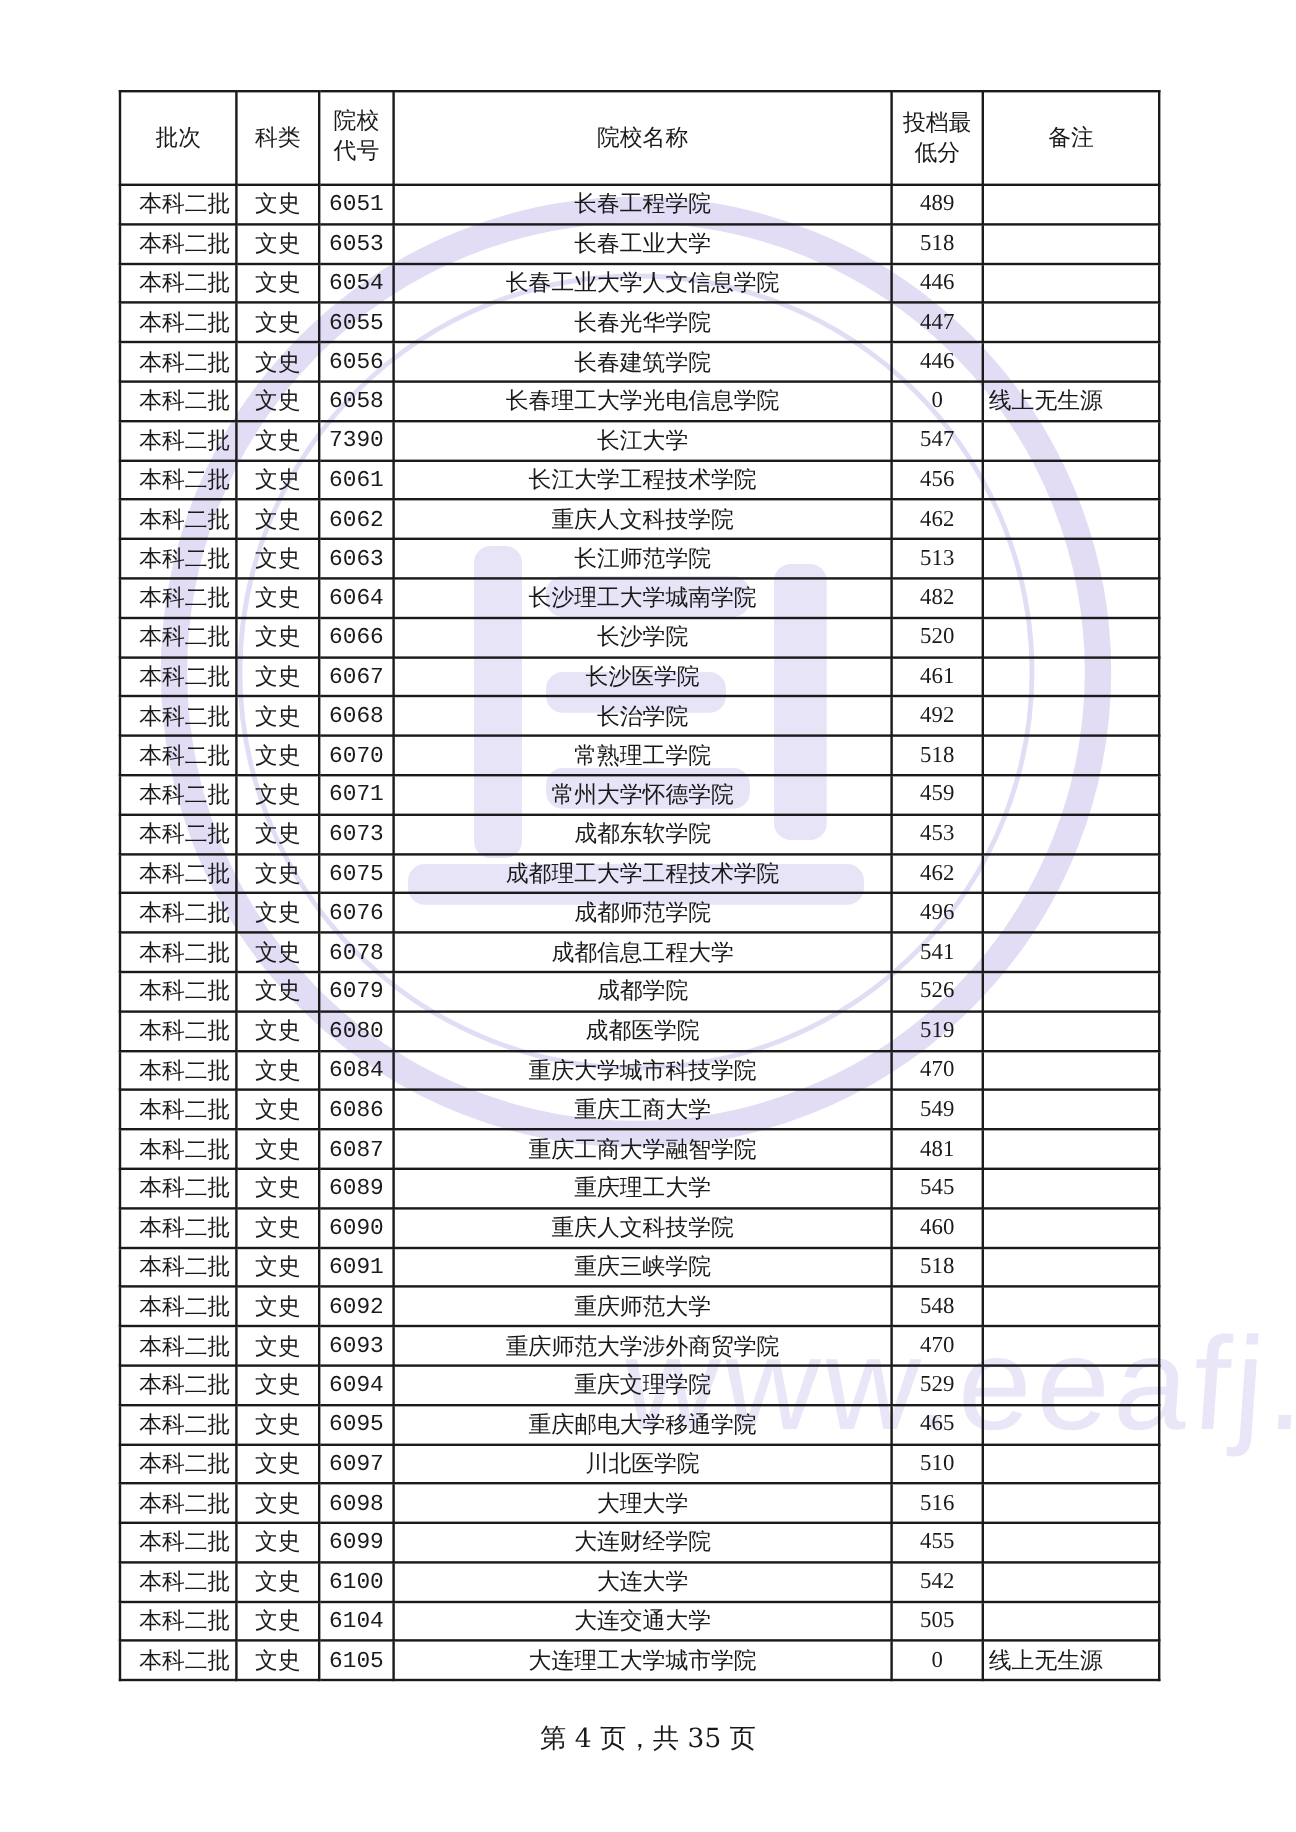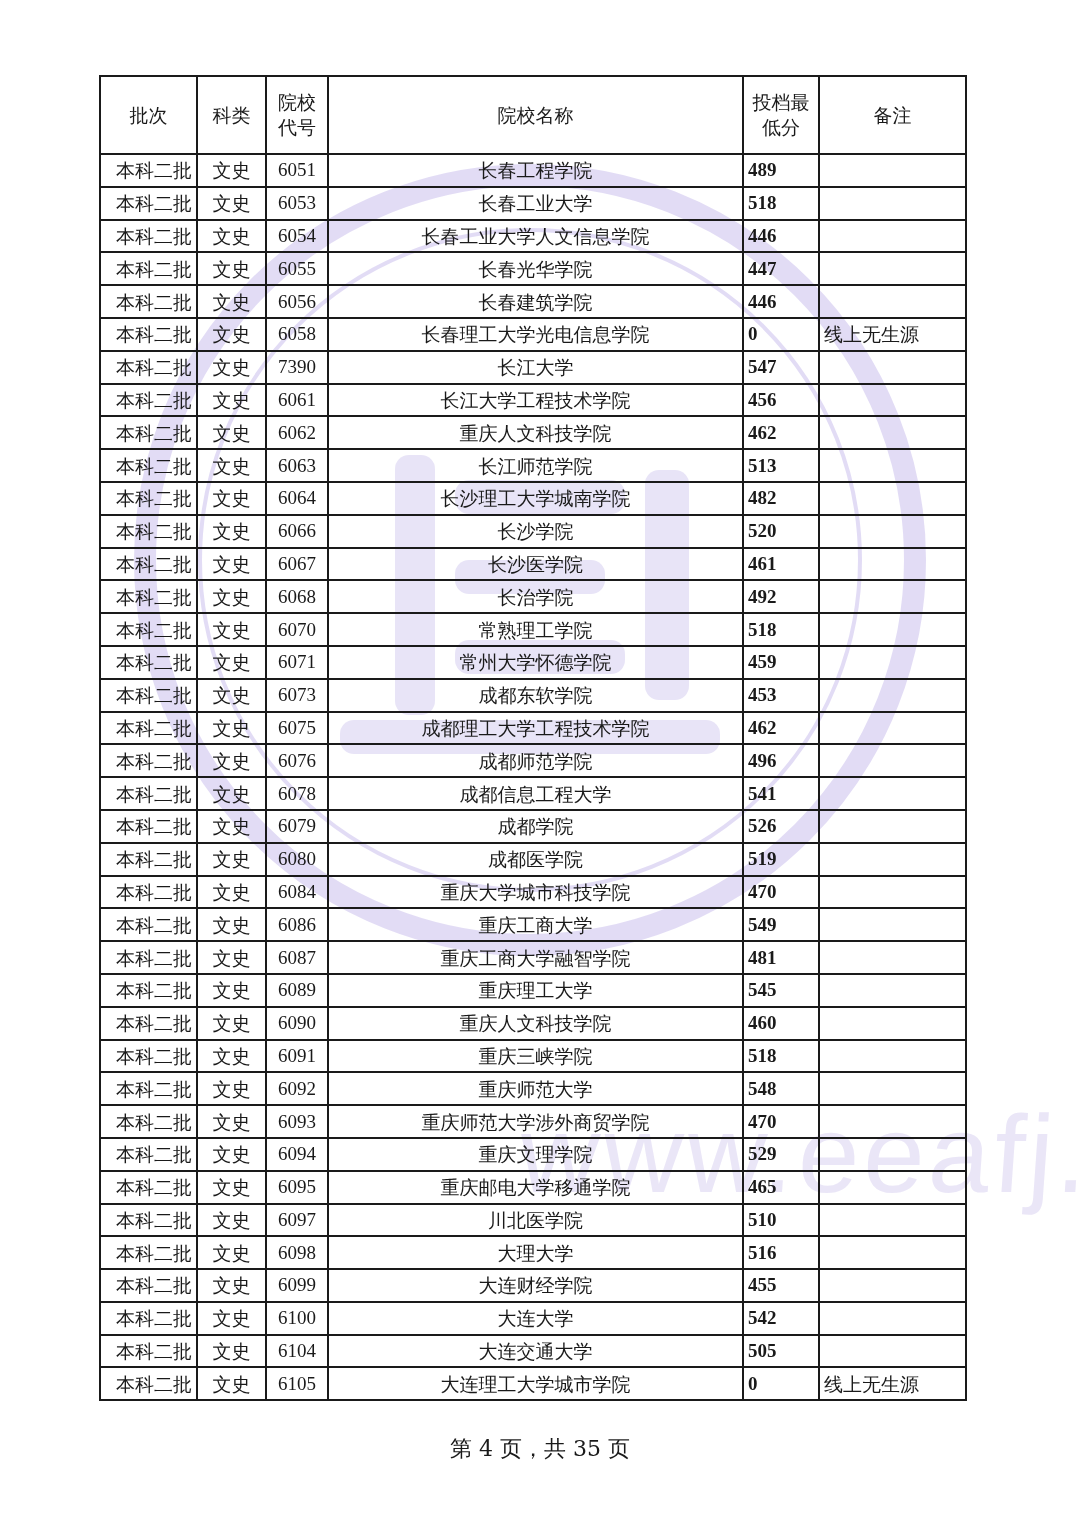--- a/index.html
+++ b/index.html
@@ -14,23 +14,23 @@
     position:absolute; left:99px; top:75px; border-collapse:collapse; z-index:1;
     width:856px; table-layout:fixed; background:transparent;
   }
   table.score-table th, table.score-table td {
     border:2px solid #1a1a1a; padding:0 4px; font-size:19px; white-space:nowrap; overflow:hidden;
   }
   table.score-table th { font-weight:normal; height:76px; text-align:center; line-height:25px; font-size:19px; }
   table.score-table td { height:30.8px; line-height:30px; }
   .c-batch { width:87px; text-align:right; }
   .c-type { width:59px; text-align:center; }
-  .c-code { width:52px; text-align:center; font-family:Liberation Serif, serif;margin-top:37px; }
+  .c-code { width:52px; text-align:center; font-family:Liberation Mono, monospace;margin-top:37px; }
   .c-name { width:405px; text-align:center; }
-  .c-score { width:66px; text-align:left; font-family:"Liberation Serif","DejaVu Serif",serif;font-weight:bold; }
+  .c-score { width:66px; text-align:center; font-family:"Liberation Serif","DejaVu Serif",serif; }
   .c-note { width:137px; text-align:left; }
   .footer { position:absolute; left:0; width:1080px; top:1434px; text-align:center; font-size:22px; z-index:1; }
 </style>
 </head>
 <body>
 
 <svg class="watermark" viewBox="0 0 1080 1527" xmlns="http://www.w3.org/2000/svg">
   <g fill="none" stroke="rgba(150,130,220,0.28)">
     <circle cx="530" cy="560" r="385" stroke-width="22"></circle>
     <circle cx="530" cy="560" r="330" stroke-width="4"></circle>

